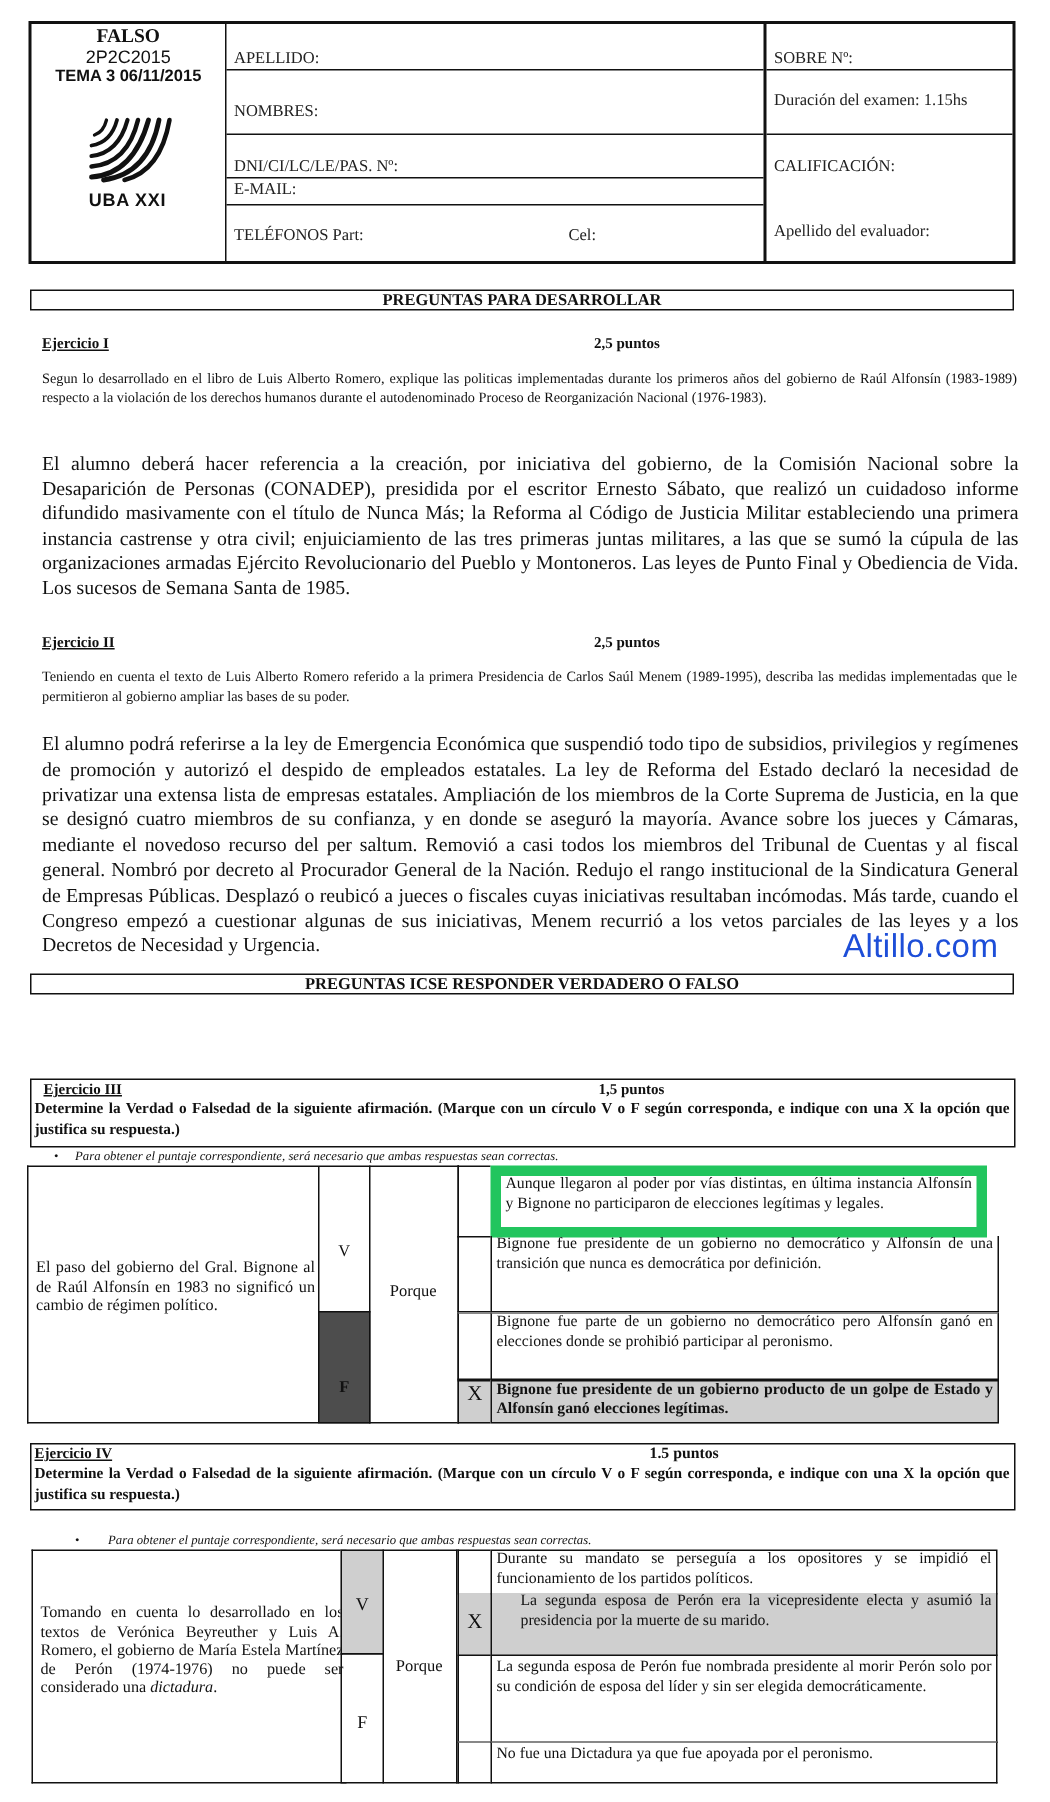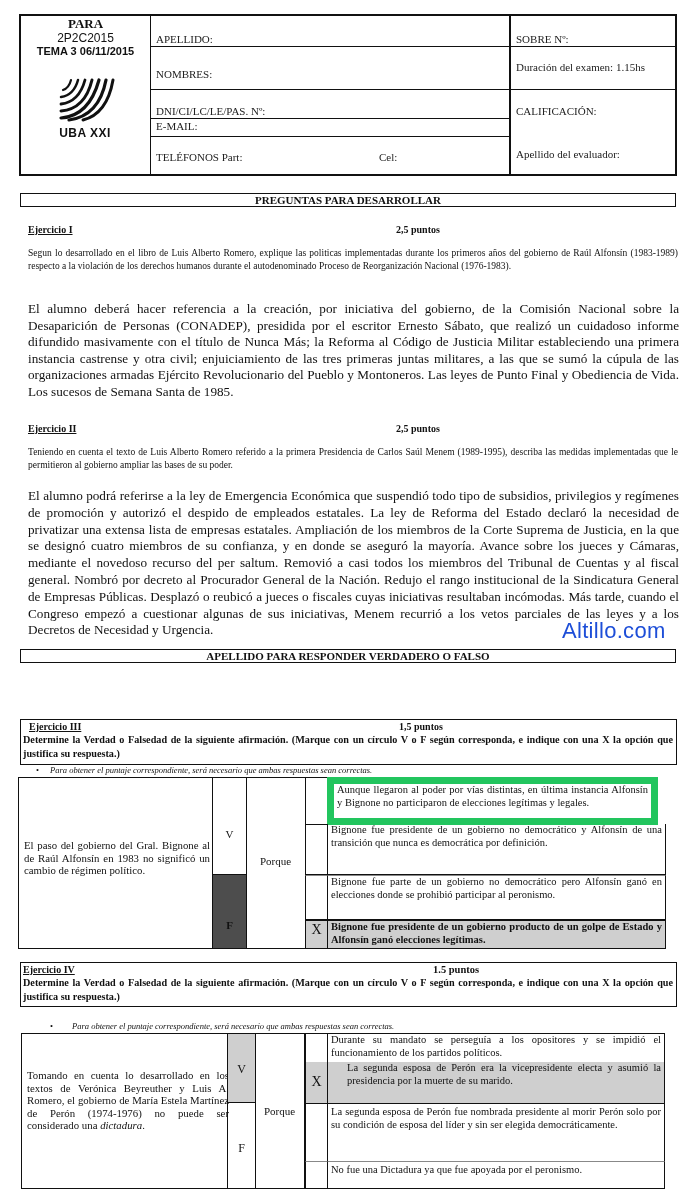--- a/index.html
+++ b/index.html
@@ -24,21 +24,21 @@
   .exbox { left: 20px; width: 657px; border: 1px solid #111; box-sizing: border-box; }
   .note { font-size: 8.5px; font-style: italic; }
   .cell { position: absolute; box-sizing: border-box; }
   .tbl-txt { font-size: 10.5px; line-height: 12.5px; text-align: justify; padding: 0 3px; }
 </style>
 </head>
 <body>
 
 <div class="abs hdr">
   <div class="abs hdr-col1">
-    <div style="font-weight:bold;font-size:13px;margin-top:1px;line-height:14px;">PARA</div>
+    <div style="font-weight:bold;font-size:13px;margin-top:1px;line-height:14px;">FALSO</div>
     <div class="sans" style="font-size:12px;line-height:14px;">2P2C2015</div>
     <div class="sans" style="font-size:11px;font-weight:bold;line-height:12px;">TEMA 3 06/11/2015</div>
     <div style="position:absolute;left:28px;top:62px;width:72px;height:70px;">
       <svg width="60" height="44" viewBox="0 0 60 44" style="position:absolute;left:10px;top:0;">
         <g fill="none" stroke="#111" stroke-linecap="round">
           <path d="M2 40 Q 30 38 40 2" stroke-width="3.2"></path>
           <path d="M2 33 Q 26 31 33 2" stroke-width="3"></path>
           <path d="M2 26 Q 20 24 26 2" stroke-width="2.8"></path>
           <path d="M2 19 Q 15 17 19 2" stroke-width="2.5"></path>
           <path d="M12 2 Q 10 10 4 12" stroke-width="2.2"></path>
@@ -84,21 +84,21 @@
 <div class="abs q-text" style="left:28px;top:247px;width:650px;">Segun lo desarrollado en el libro de Luis Alberto Romero, explique las politicas implementadas durante los primeros años del gobierno de Raúl Alfonsín (1983-1989) respecto a la violación de los derechos humanos durante el autodenominado Proceso de Reorganización Nacional (1976-1983).</div>
 <div class="abs ans" style="left:28px;top:301px;width:651px;">El alumno deberá hacer referencia a la creación, por iniciativa del gobierno, de la  Comisión Nacional sobre la Desaparición de Personas (CONADEP), presidida por el escritor Ernesto Sábato, que realizó un cuidadoso informe difundido masivamente con el título de Nunca Más; la Reforma al Código de Justicia Militar estableciendo una primera instancia castrense y otra civil; enjuiciamiento de las tres primeras juntas militares, a las que se sumó la cúpula de las organizaciones armadas Ejército Revolucionario del Pueblo y Montoneros. Las leyes de Punto Final y Obediencia de Vida. Los sucesos de Semana Santa de 1985.</div>
 
 <div class="abs ex-head" style="left:28px;top:423px;">Ejercicio II</div>
 <div class="abs pts" style="left:396px;top:423px;">2,5 puntos</div>
 <div class="abs q-text" style="left:28px;top:446px;width:650px;">Teniendo en cuenta el texto de Luis Alberto Romero referido a la primera Presidencia de Carlos Saúl Menem (1989-1995), describa  las medidas implementadas que le permitieron al gobierno ampliar las bases de su poder.</div>
 <div class="abs ans" style="left:28px;top:488px;width:651px;line-height:16.8px;">El alumno podrá referirse a la ley de Emergencia Económica que suspendió todo tipo de subsidios, privilegios y regímenes de promoción y autorizó el despido de empleados estatales. La ley de Reforma del Estado declaró la necesidad de privatizar una extensa lista de empresas estatales. Ampliación de los miembros de la Corte Suprema de Justicia, en la que se designó cuatro miembros de su confianza, y en donde se aseguró la mayoría. Avance sobre los jueces y Cámaras, mediante el novedoso recurso del per saltum. Removió a casi todos los miembros del Tribunal de Cuentas y al fiscal general. Nombró por decreto al Procurador General de la Nación. Redujo el rango institucional de la Sindicatura General de Empresas Públicas. Desplazó o reubicó a jueces o fiscales cuyas iniciativas resultaban incómodas. Más tarde, cuando el Congreso empezó a cuestionar algunas de sus iniciativas, Menem recurrió a los vetos parciales de las leyes y a los Decretos de Necesidad y Urgencia.</div>
 
 <div class="abs sans" style="left:562px;top:618px;font-size:22px;color:#1d4ed8;font-weight:300;letter-spacing:0.3px;">Altillo.com</div>
 
-<div class="abs sec-title" style="top:649px;">APELLIDO PARA RESPONDER VERDADERO O FALSO</div>
+<div class="abs sec-title" style="top:649px;">PREGUNTAS ICSE RESPONDER VERDADERO O FALSO</div>
 
 <div class="abs exbox" style="top:719px;height:46px;">
   <div class="abs ex-head" style="left:8px;top:1px;">Ejercicio III</div>
   <div class="abs pts" style="left:378px;top:1px;">1,5 puntos</div>
   <div class="abs" style="left:2px;top:13px;width:650px;font-size:10.2px;font-weight:bold;line-height:14px;text-align:justify;">Determine la Verdad o Falsedad de la siguiente afirmación. (Marque con un círculo V o F según corresponda, e indique con una X la opción que justifica su respuesta.)</div>
 </div>
 <div class="abs note" style="left:50px;top:765px;">
   <span style="position:absolute;left:-14px;top:0;font-style:normal;">•</span>
   <span>Para obtener el puntaje correspondiente, será necesario que ambas respuestas sean correctas.</span>
 </div>

